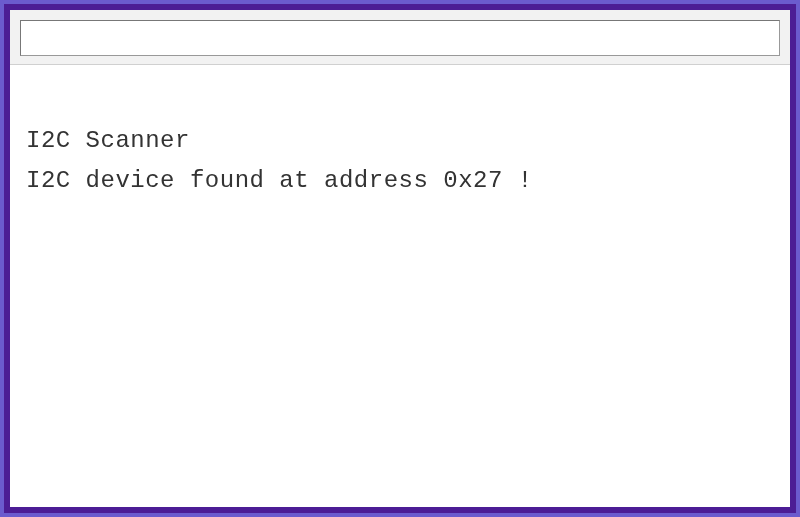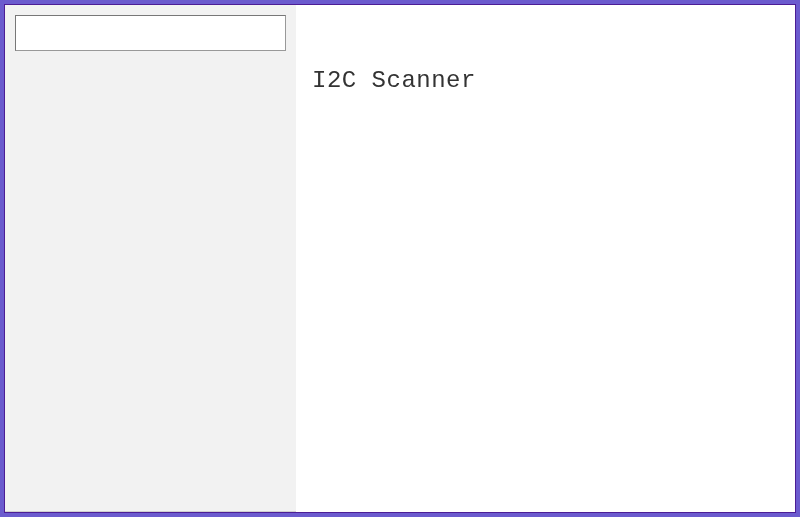--- a/index.html
+++ b/index.html
@@ -13,22 +13,23 @@
       height: 517px;
       background: #6b5bce;
       padding: 4px;
       font-family: "Courier New", monospace;
     }
     
     .window-frame {
       width: 100%;
       height: 100%;
       background: #f5f5f5;
-      border: 1px solid #4c1d95;
+      border: 6px solid #4c1d95;
       display: flex;
+      flex-direction: column;
     }
     
     .input-bar-container {
       padding: 10px 10px 8px 10px;
       background: #f2f2f2;
       border-bottom: 1px solid #d0d0d0;
     }
     
     .input-field {
       width: 100%;
@@ -68,15 +69,16 @@
 
 <div class="window-frame">
 
   <div class="input-bar-container">
     <input type="text" class="input-field" value="" style="">
   </div>
 
   <div class="console-output">
     <div class="blank-line"></div>
     <div class="console-line">I2C Scanner</div>
+    <div class="console-line">I2C device found at address 0x27 !</div>
   </div>
 
 </div>
 
 </body></html>

